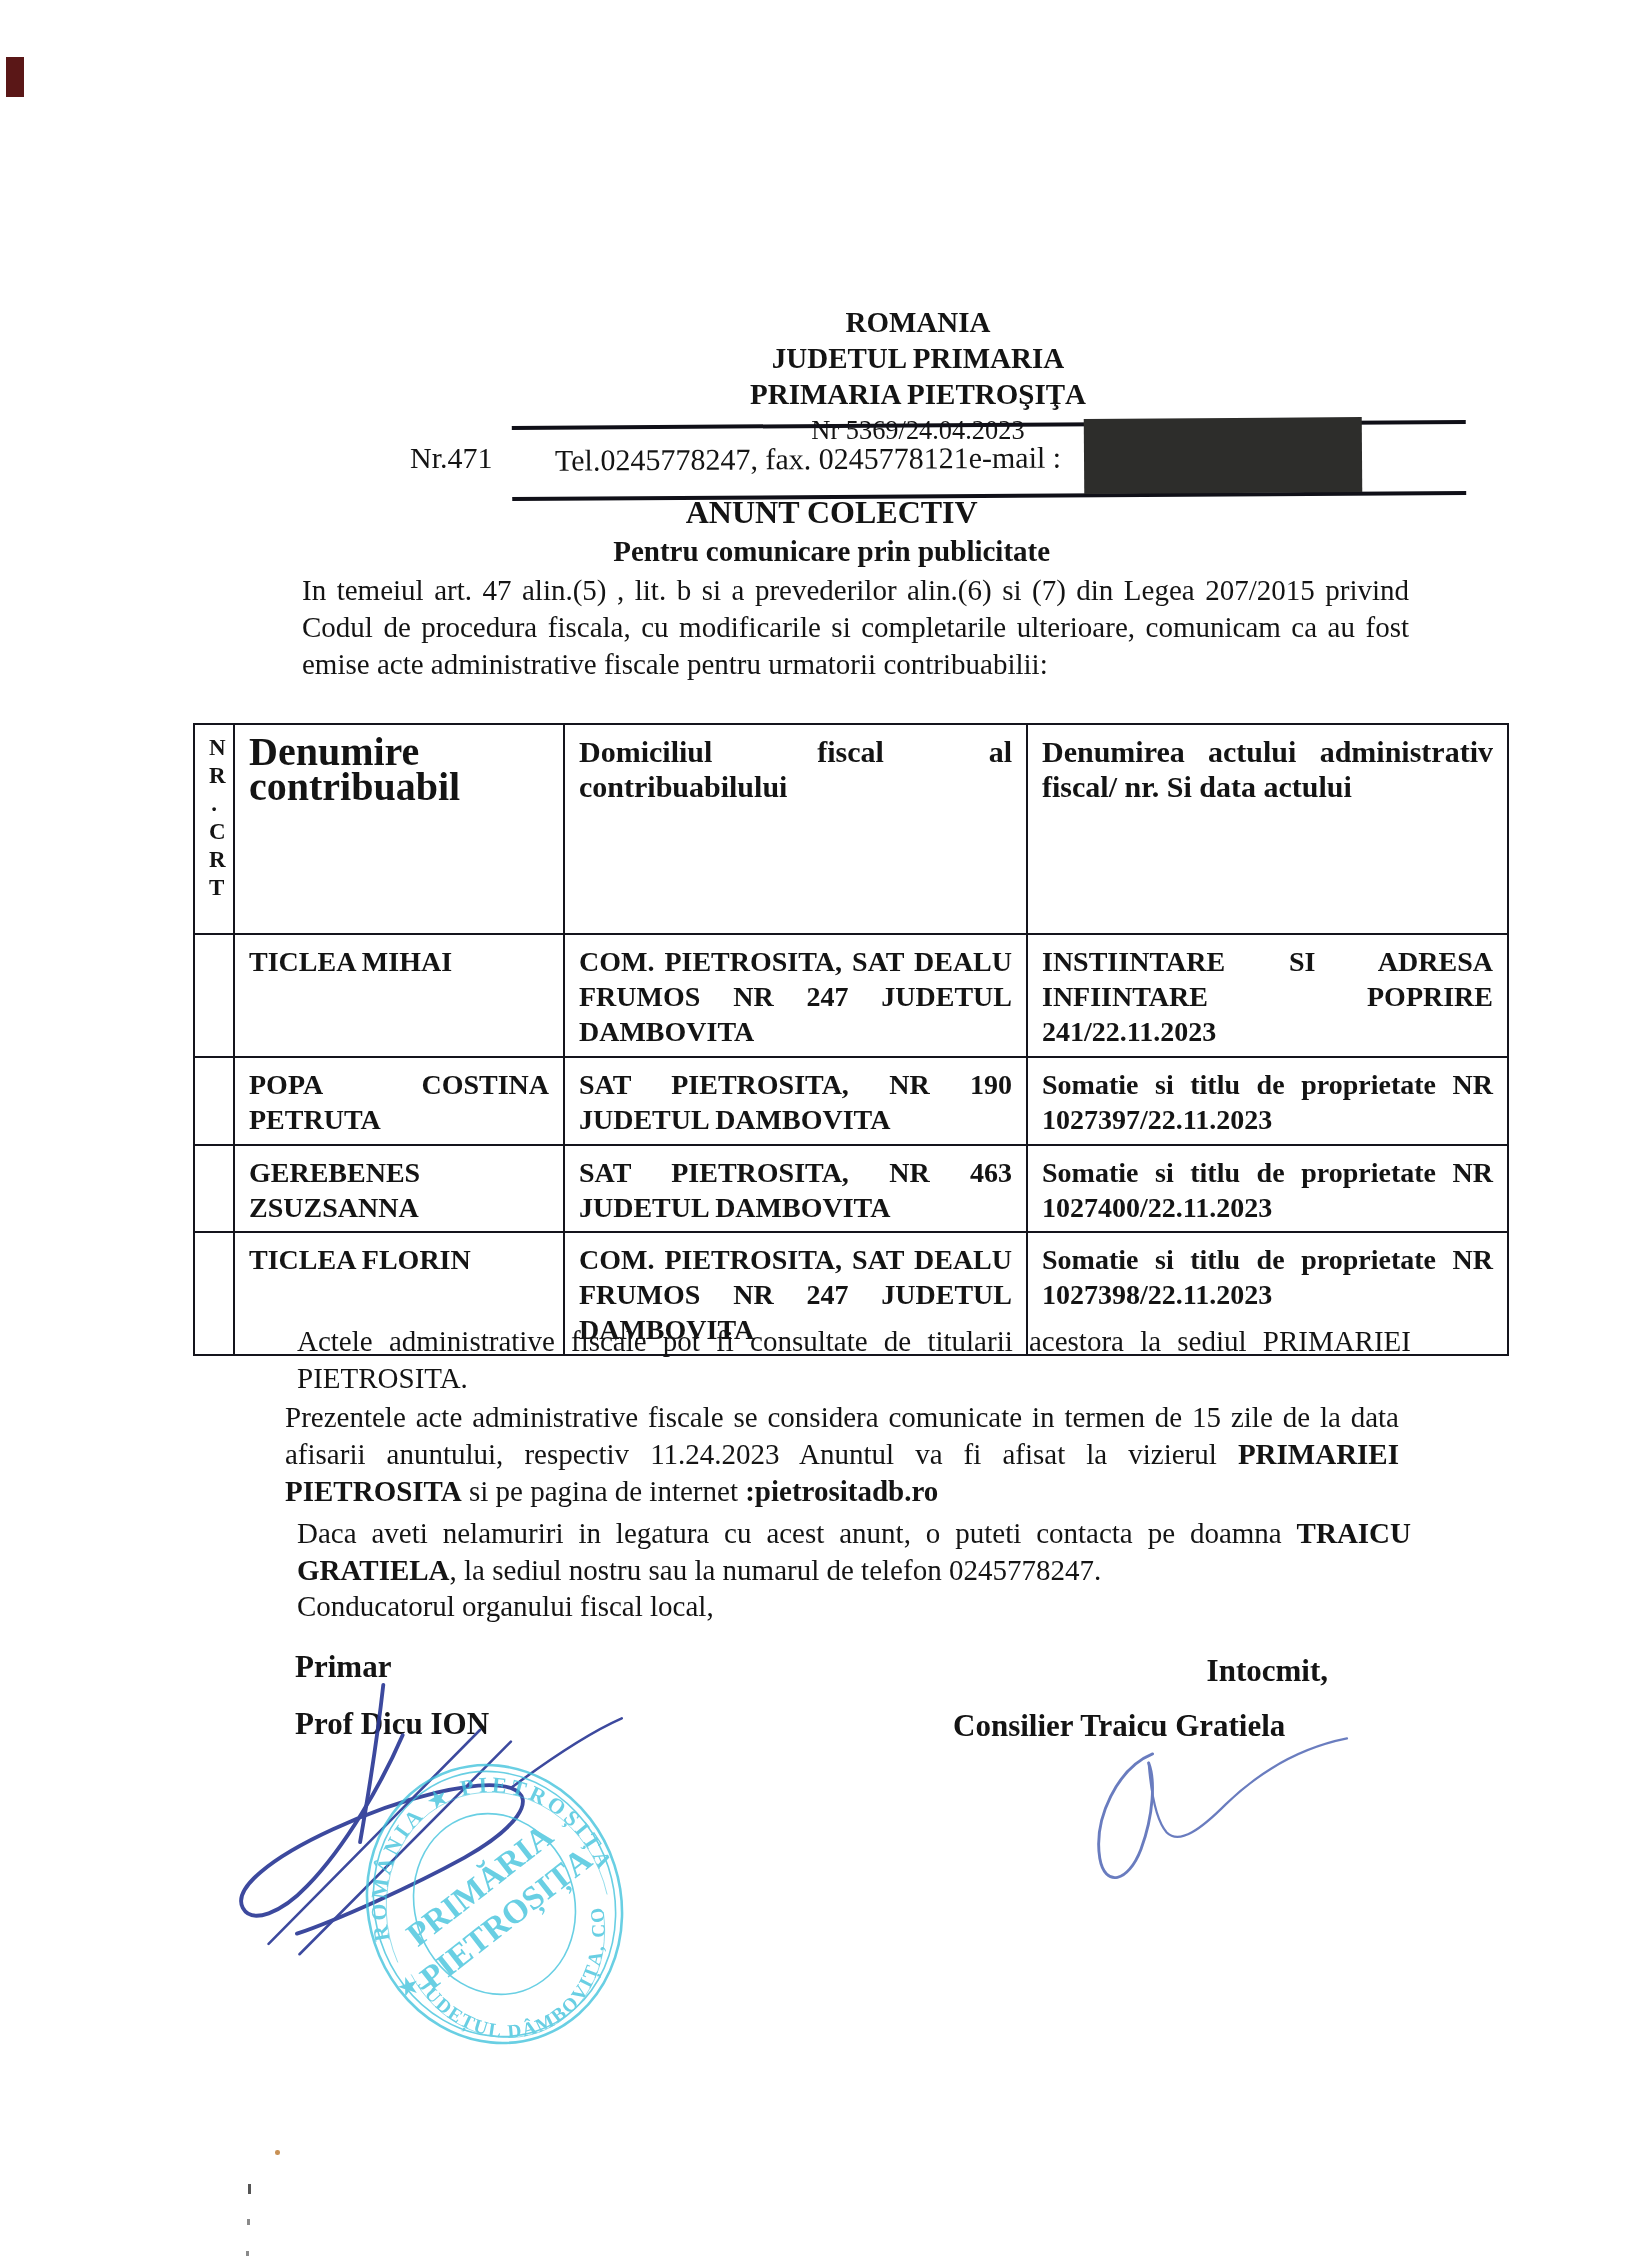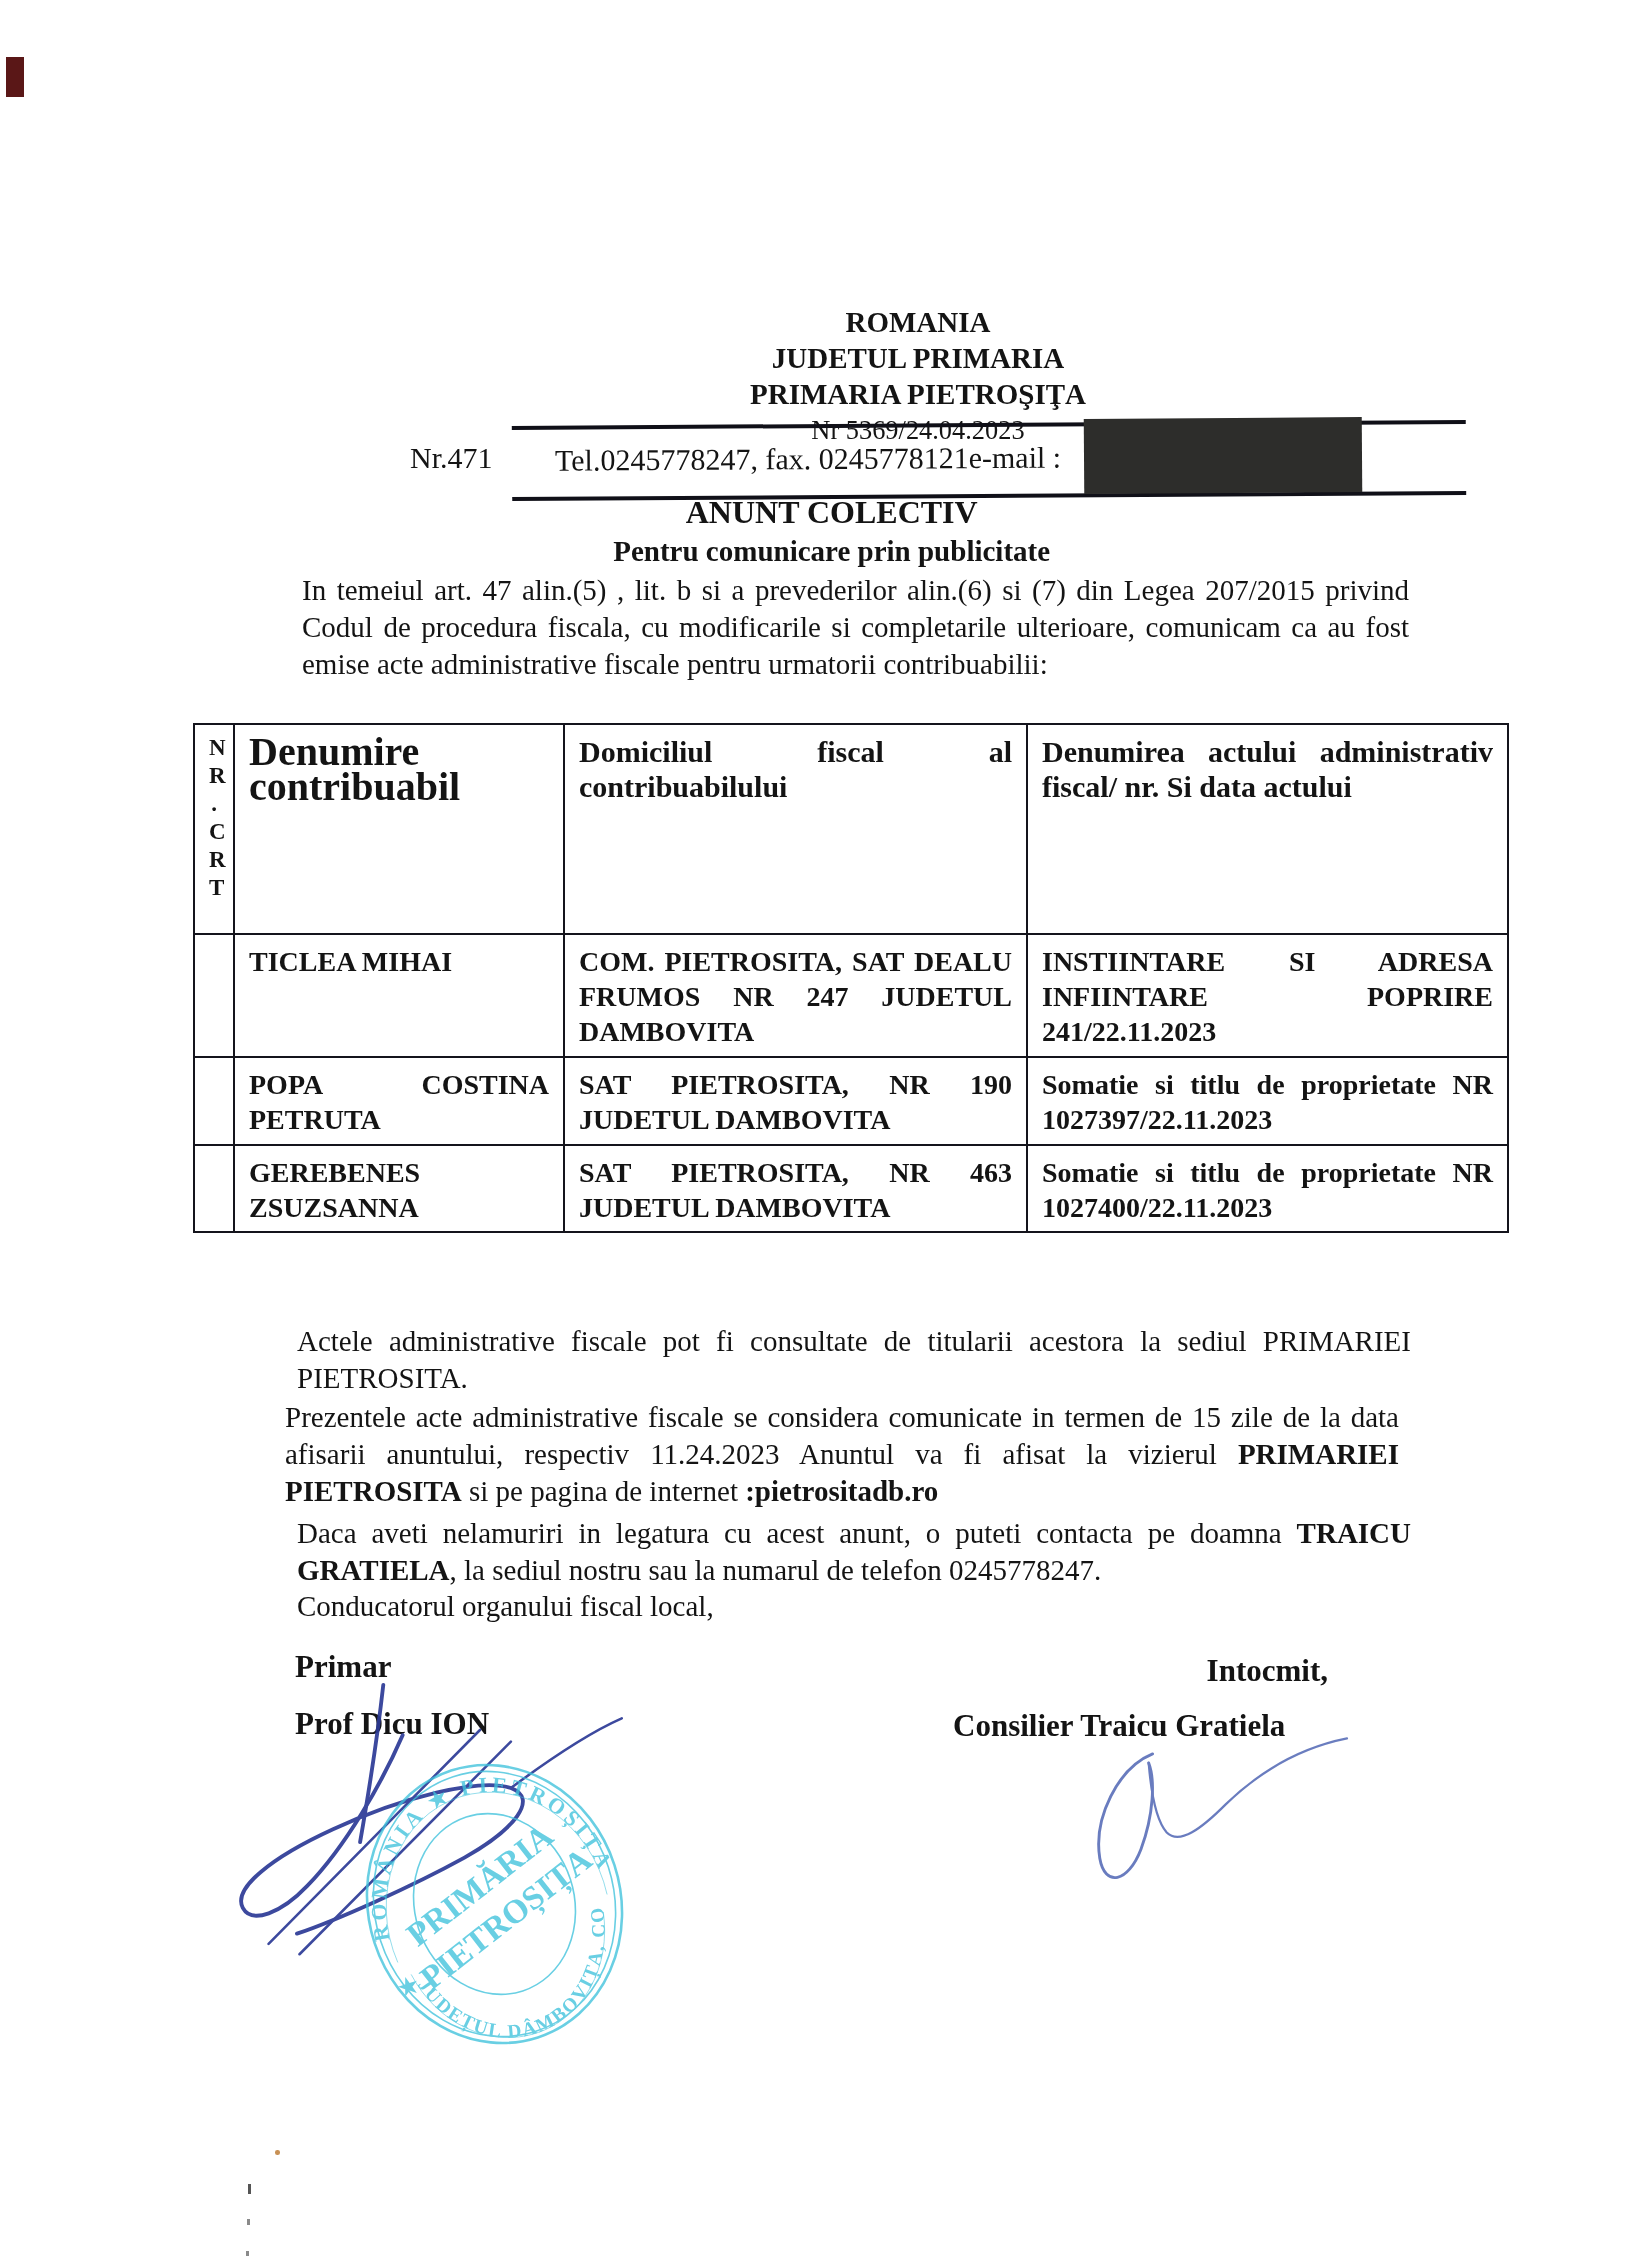--- a/index.html
+++ b/index.html
@@ -114,20 +114,26 @@
       <td class="jcell">POPA COSTINA PETRUTA</td>
       <td class="jcell">SAT PIETROSITA, NR 190 JUDETUL DAMBOVITA</td>
       <td class="jcell">Somatie si titlu de proprietate NR 1027397/22.11.2023</td>
     </tr>
     <tr style="height:76px">
       <td class="nrcol"></td>
       <td>GEREBENES ZSUZSANNA</td>
       <td class="jcell">SAT PIETROSITA, NR 463 JUDETUL DAMBOVITA</td>
       <td class="jcell">Somatie si titlu de proprietate NR 1027400/22.11.2023</td>
     </tr>
+    <tr style="height:107px">
+      <td class="nrcol"></td>
+      <td>TICLEA FLORIN</td>
+      <td class="jcell">COM. PIETROSITA, SAT DEALU FRUMOS NR 247 JUDETUL DAMBOVITA</td>
+      <td class="jcell">Somatie si titlu de proprietate NR 1027398/22.11.2023</td>
+    </tr>
   </tbody>
     </table>
 
   <div class="abs para c1">Actele administrative fiscale pot fi consultate de titularii acestora la sediul PRIMARIEI PIETROSITA.</div>
   <div class="abs para c2">
     <span>Prezentele acte administrative fiscale se considera comunicate in termen de 15 zile de la data afisarii anuntului, respectiv 11.24.2023 Anuntul va fi afisat la vizierul </span><span class="b">PRIMARIEI PIETROSITA</span><span> si pe pagina de internet </span><span class="b">:pietrositadb.ro</span>
   </div>
   <div class="abs para c3">
     <span>Daca aveti nelamuriri in legatura cu acest anunt, o puteti contacta pe doamna </span><span class="b">TRAICU GRATIELA</span><span>, la sediul nostru sau la numarul de telefon 0245778247.</span>
   </div>

